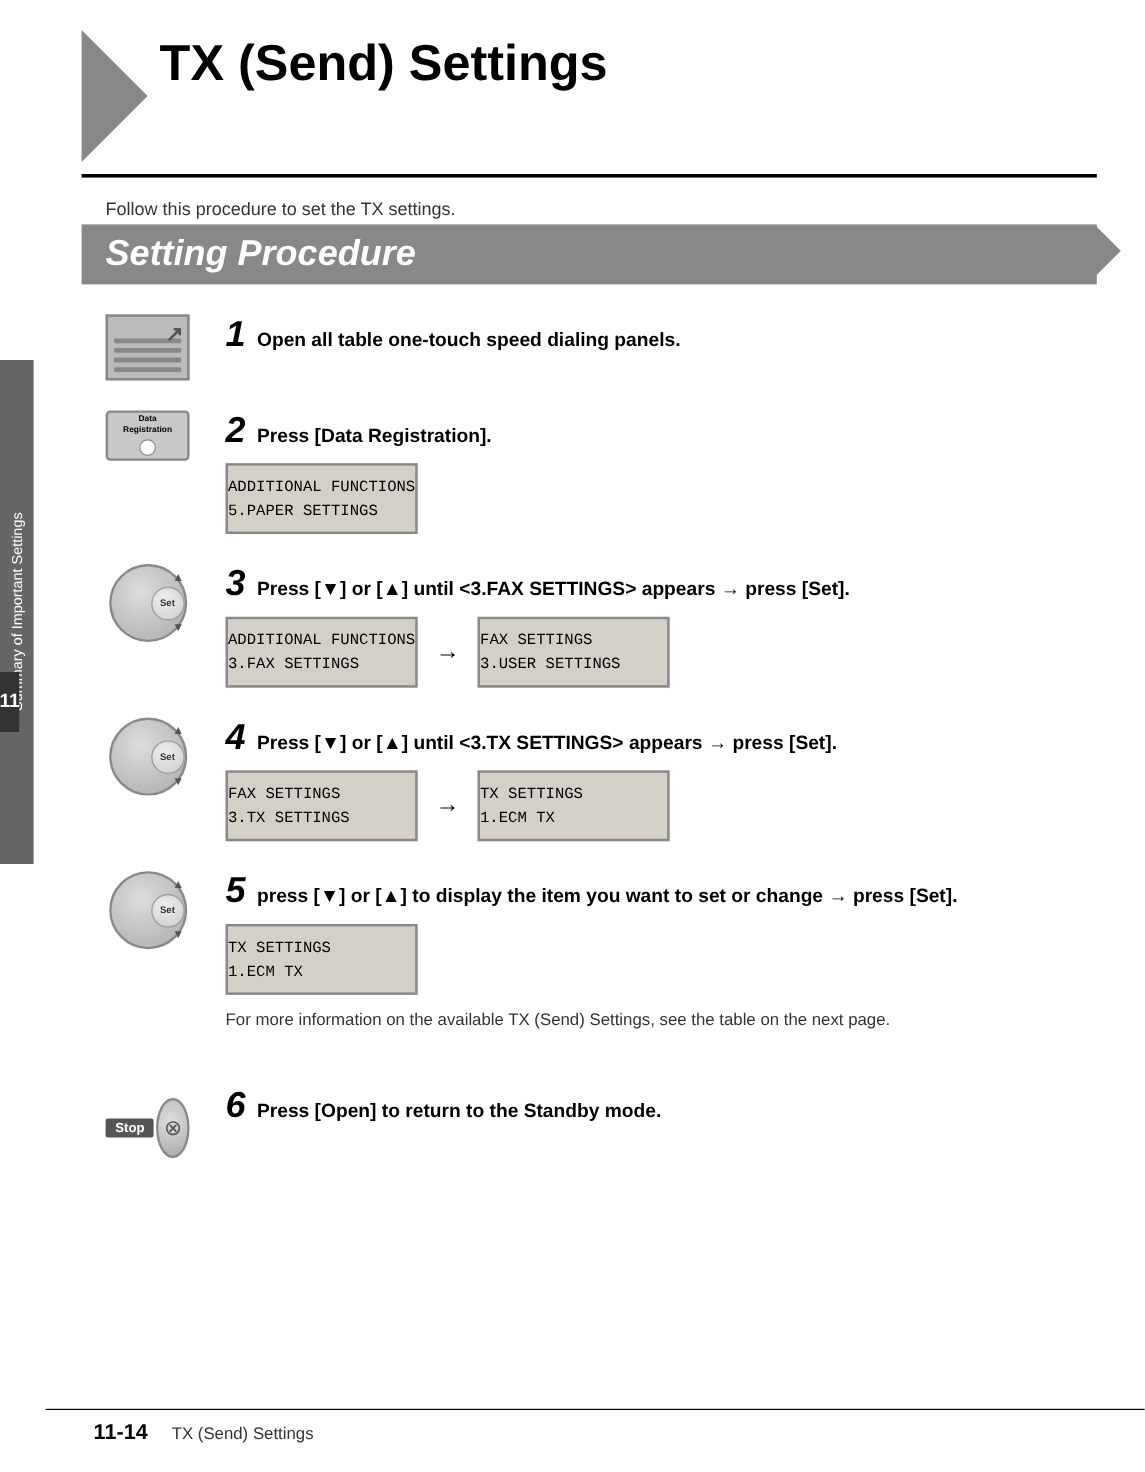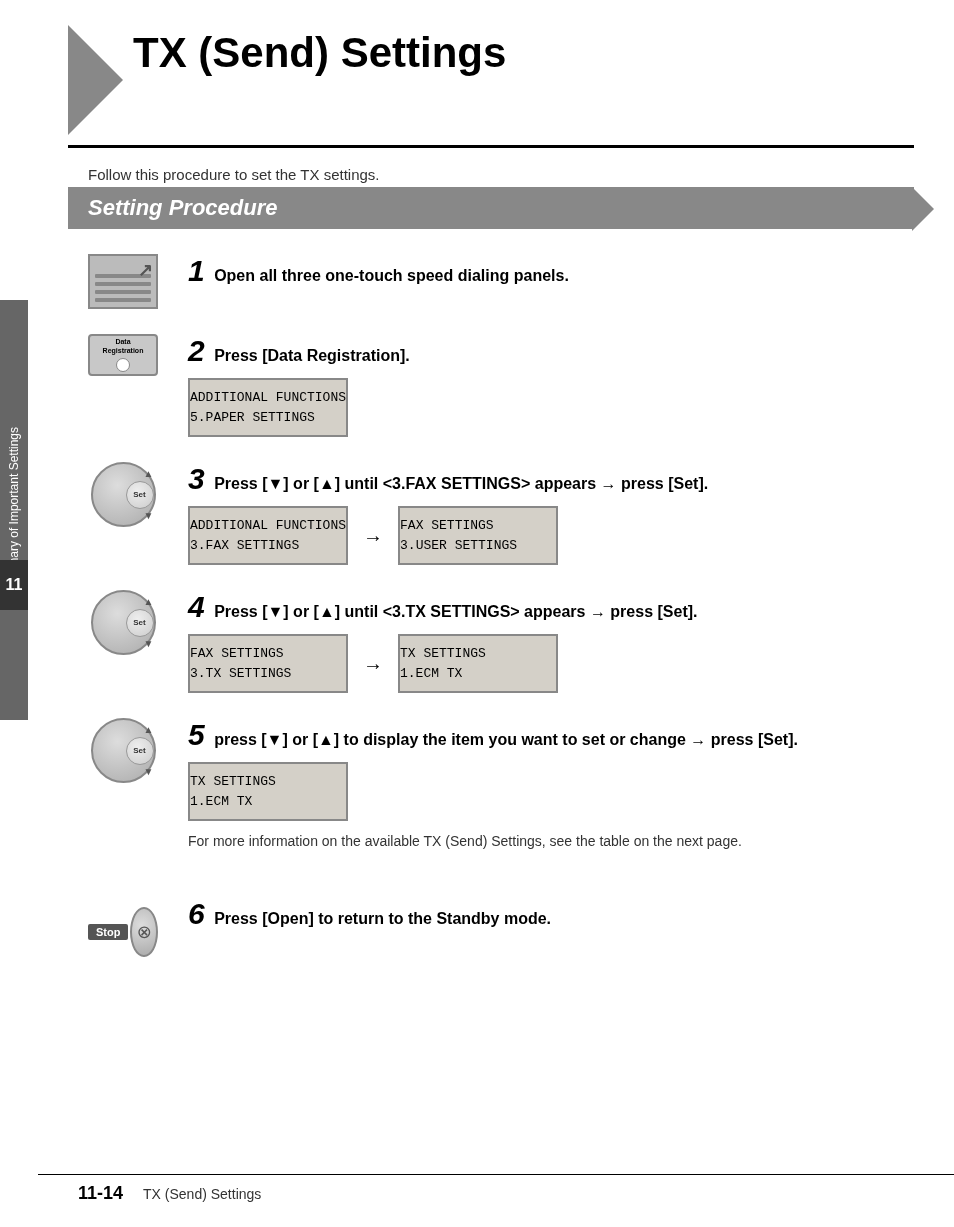--- a/index.html
+++ b/index.html
@@ -30,21 +30,21 @@
       writing-mode: vertical-rl;
       transform: rotate(180deg);
       white-space: nowrap;
     }
 
     
     .chapter-tab {
       position: absolute;
       left: 0;
       top: 560px;
-      width: 28px;
+      width: 16px;
       height: 50px;
       background: #333;
       display: flex;
       align-items: center;
       justify-content: center;
     }
     .chapter-tab-text {
       color: #fff;
       font-size: 16px;
       font-weight: bold;
@@ -109,21 +109,21 @@
       position: absolute;
       right: -20px;
       top: 0;
       width: 0;
       height: 0;
       border-top: 22px solid transparent;
       border-bottom: 22px solid transparent;
       border-left: 22px solid #888;
     }
     .section-banner-text {
-      font-size: 22px;
+      font-size: 30px;
       font-weight: bold;
       color: #fff;
       font-style: italic;
     }
 
     
     .steps {
       margin-left: 10px;
     }
 
@@ -385,21 +385,21 @@
           <div class="keyboard-lines">
             <div class="keyboard-line"></div>
             <div class="keyboard-line"></div>
             <div class="keyboard-line"></div>
             <div class="keyboard-line"></div>
           </div>
         </div>
       </div>
       <div class="step-content">
         <span class="step-number">1</span>
-        <span class="step-instruction">Open all three one-touch speed dialing panels.</span>
+        <span class="step-instruction">Open all table one-touch speed dialing panels.</span>
       </div>
     </div>
 
     <div class="step">
       <div class="step-icon">
         <div class="data-reg-btn">
           <span style="font-size:7px;font-weight:bold;">Data<br>Registration</span>
           <div class="data-reg-btn-circle"></div>
         </div>
       </div>

